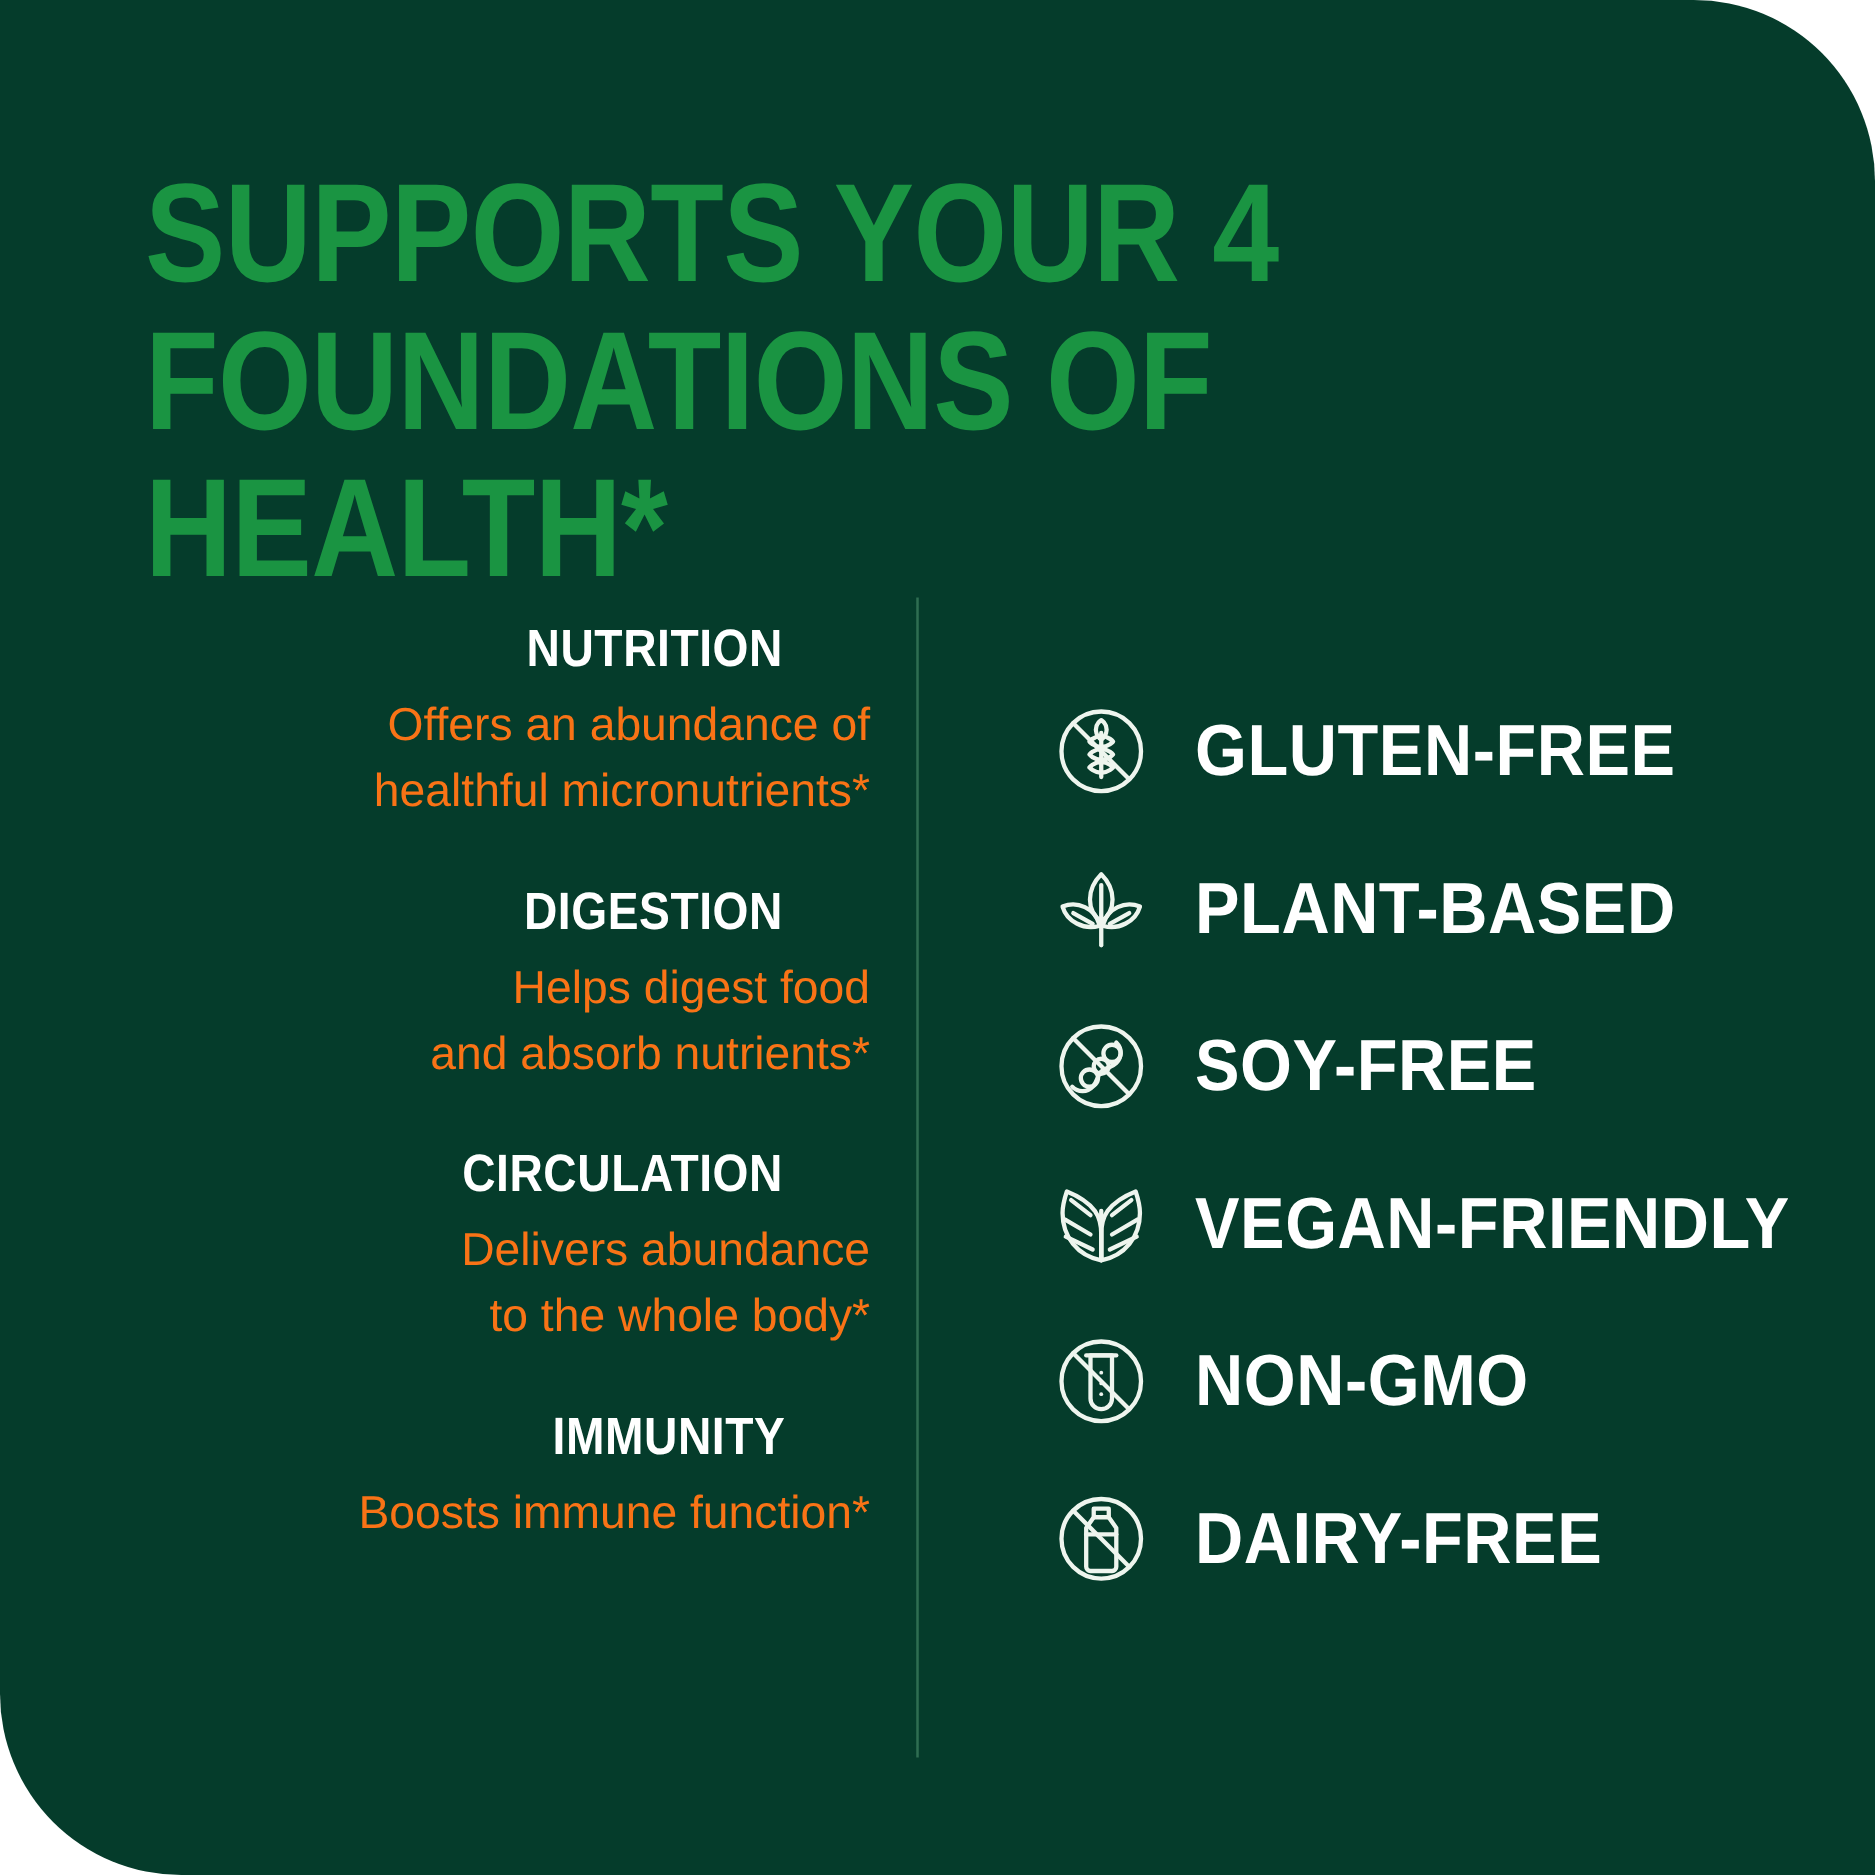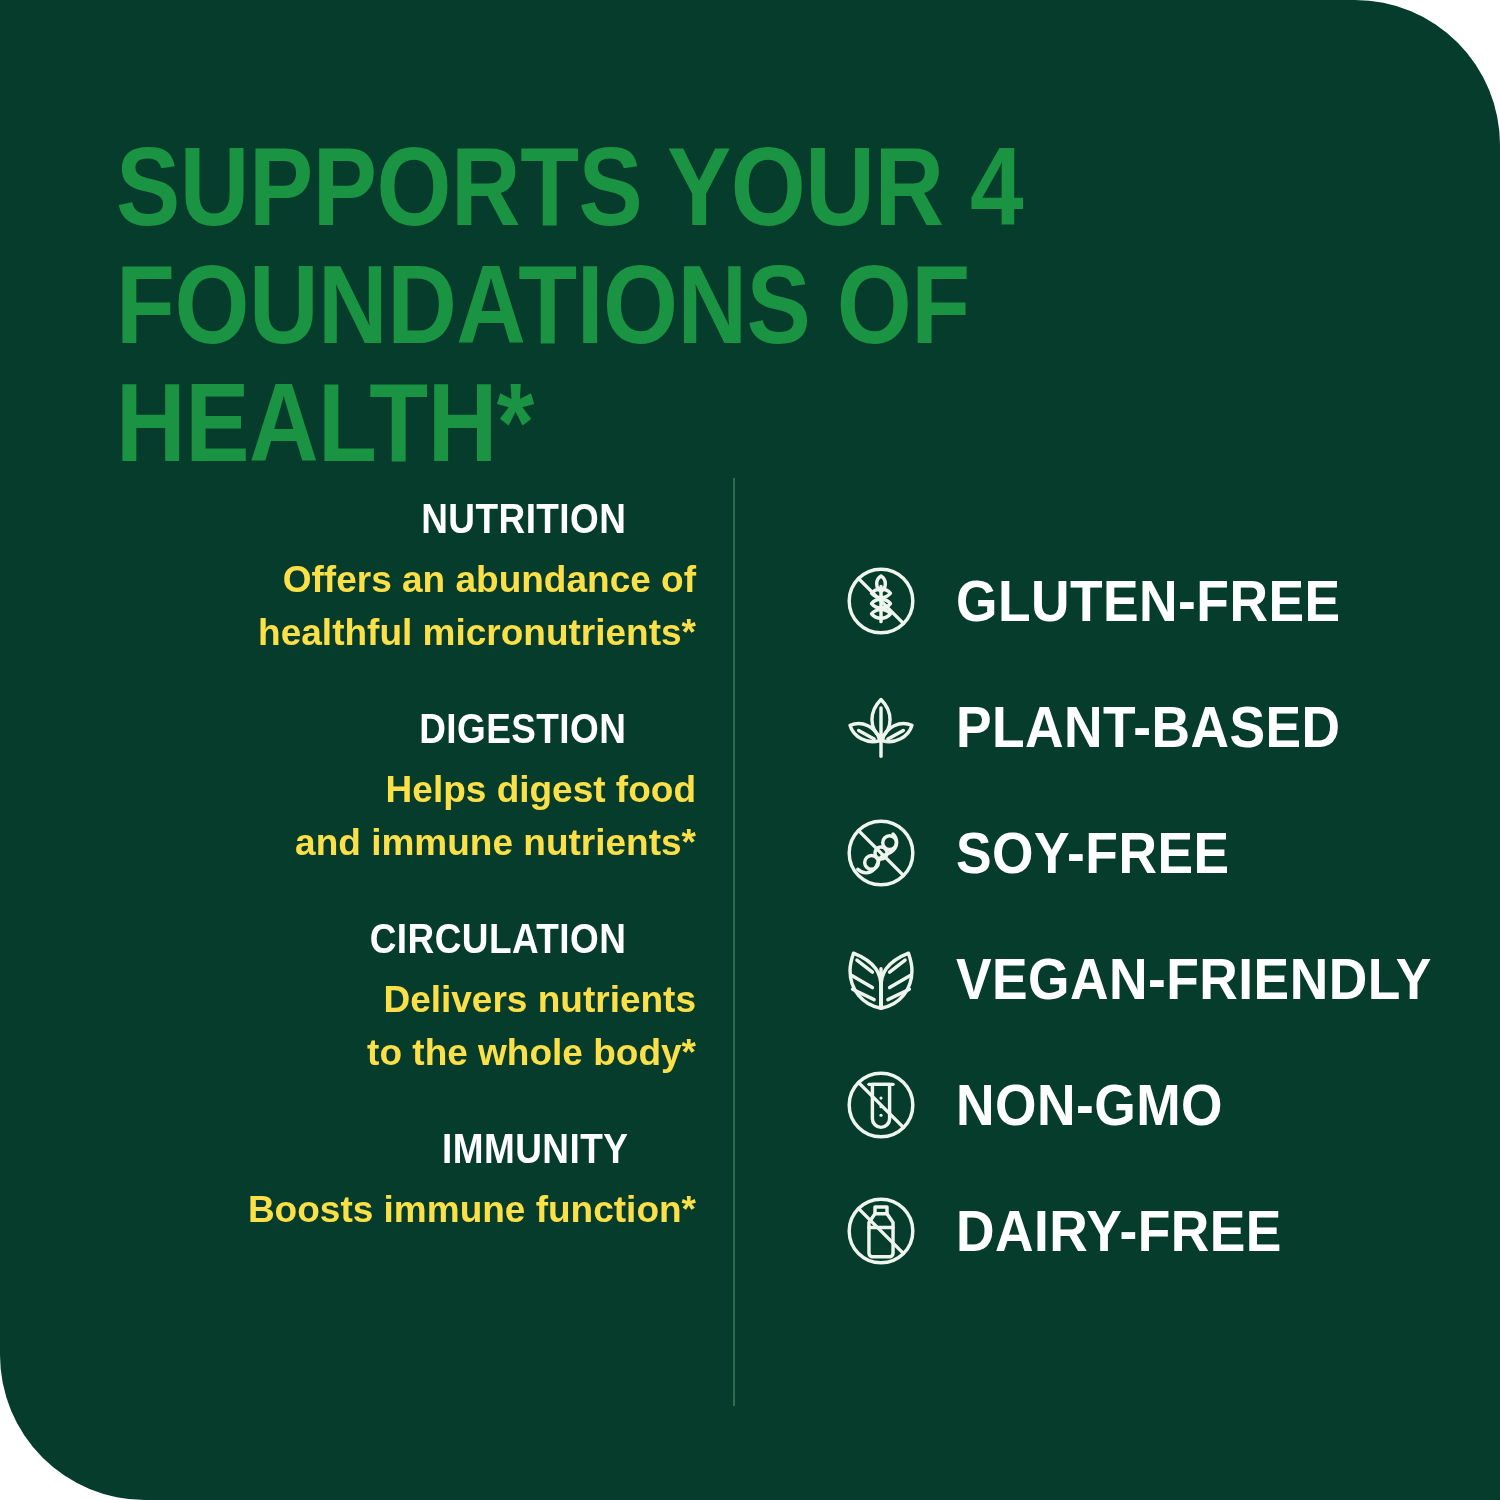--- a/index.html
+++ b/index.html
@@ -54,24 +54,24 @@
     color:#ffffff;
     font-family:"Liberation Sans Narrow","Liberation Sans",sans-serif;
     font-weight:bold;
     font-size:42px;
     line-height:48px;
     letter-spacing:0.5px;
     transform:scaleX(0.88);
     transform-origin:left center;
   }
   .feature-desc {
-    color:#fde047;
+    color:#f97316;
     font-size:37px;
     line-height:53px;
-    font-weight:700;
+    font-weight:400;
     margin-top:10px;
     white-space:pre-line;
   }
 
   
   #right-col {
     position:absolute;
     left:838px; top:538px;
     width:600px;
   }
@@ -114,26 +114,26 @@
 
     <div class="feature">
       <div class="feature-title">NUTRITION</div>
       <div class="feature-desc">Offers an abundance of
 healthful micronutrients*</div>
     </div>
 
     <div class="feature">
       <div class="feature-title">DIGESTION</div>
       <div class="feature-desc">Helps digest food
-and immune nutrients*</div>
+and absorb nutrients*</div>
     </div>
 
     <div class="feature">
       <div class="feature-title">CIRCULATION</div>
-      <div class="feature-desc">Delivers nutrients
+      <div class="feature-desc">Delivers abundance
 to the whole body*</div>
     </div>
 
     <div class="feature">
       <div class="feature-title">IMMUNITY</div>
       <div class="feature-desc">Boosts immune function*</div>
     </div>
 
   </div>
 

